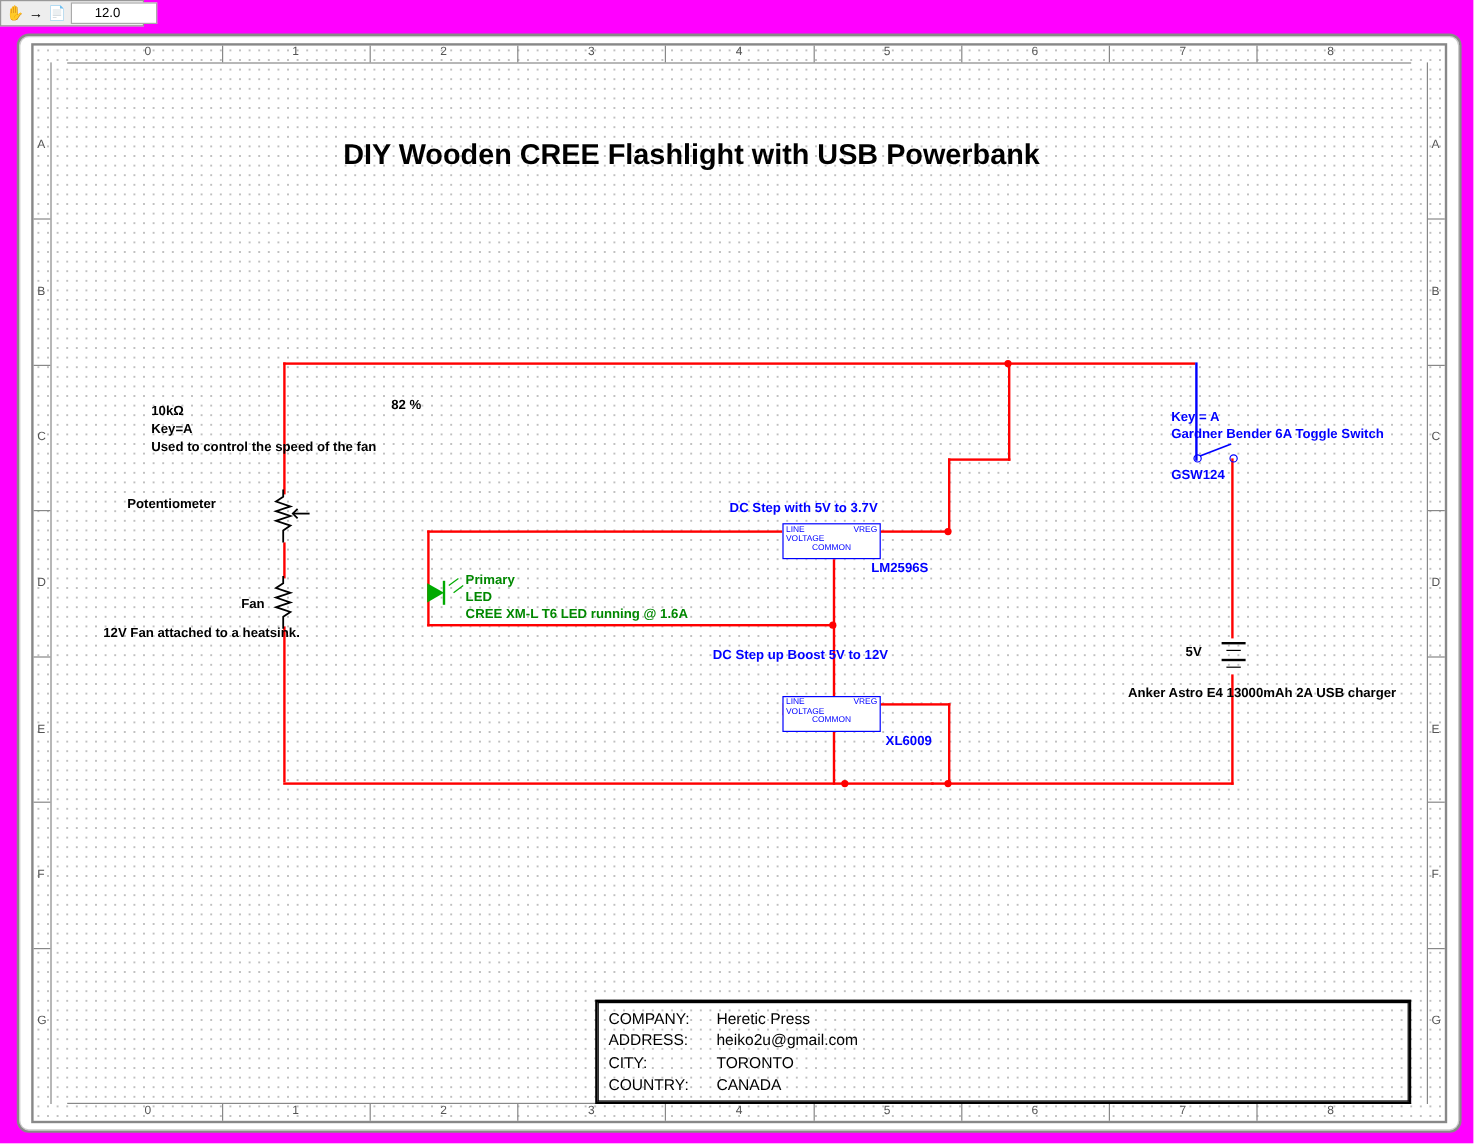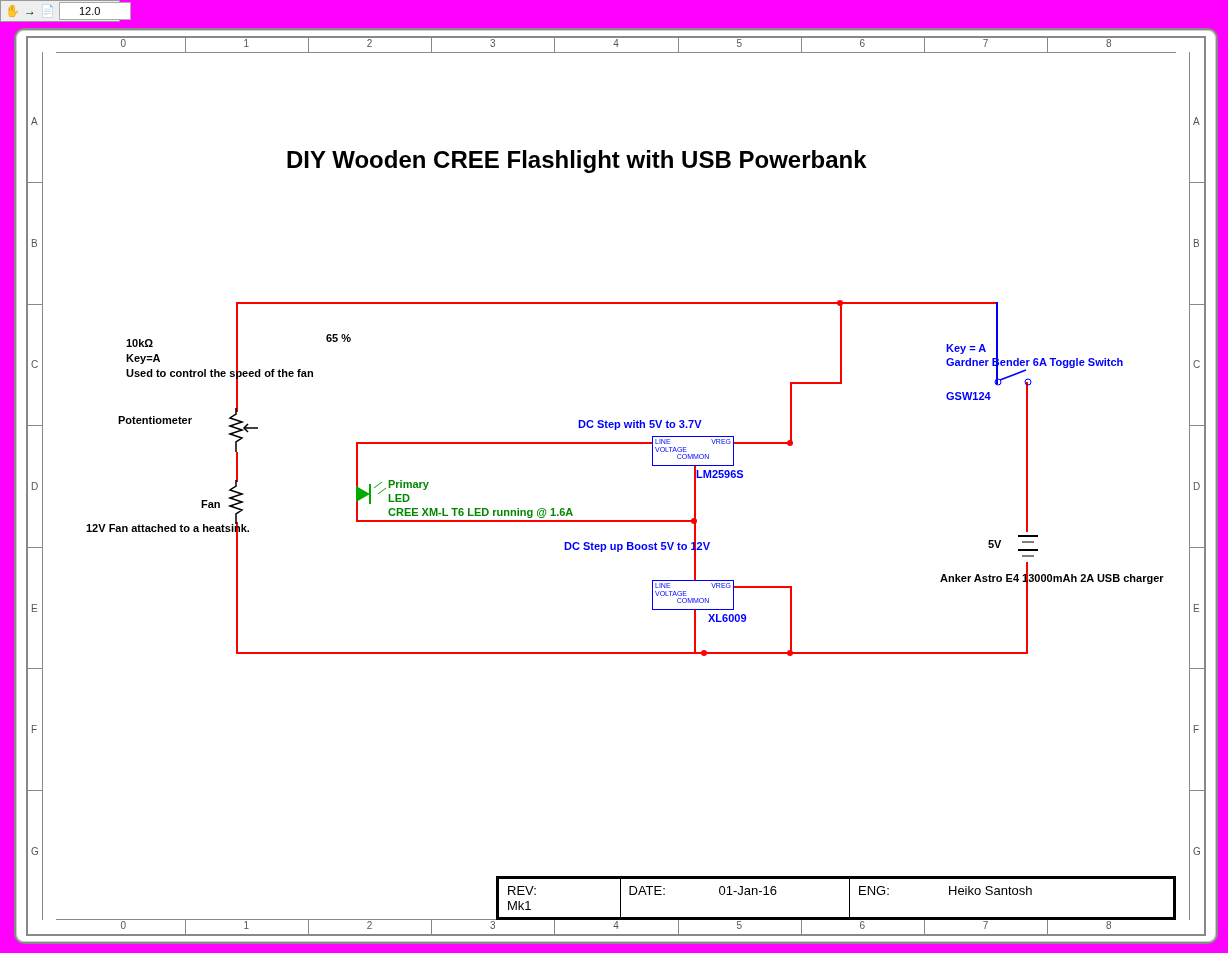--- a/index.html
+++ b/index.html
@@ -23,21 +23,21 @@
   .ruler-v.left{left:0;border-right:1px solid #888;}
   .ruler-v.right{right:0;border-left:1px solid #888;}
   .ruler-v span{position:absolute;left:3px;transform:translateY(-50%);}
   .rh-tick{position:absolute;top:0;bottom:0;width:0;border-left:1px solid #888;}
   .rv-tick{position:absolute;left:0;right:0;height:0;border-top:1px solid #888;}
   
   .draw{position:absolute;left:28px;right:28px;top:14px;bottom:14px;}
   .title{position:absolute;font-size:24px;font-weight:bold;color:#000;}
   .lbl{position:absolute;font-size:12px;color:#000;font-weight:bold;white-space:nowrap;}
   .lbl.sm{font-size:11px;font-weight:bold;}
-  .blue{color:#0000ff;}
+  .blue{color:#0000ff;margin-left:30px;}
   .green{color:#008800;}
   .wire{position:absolute;background:#ff0000;}
   .wireb{position:absolute;background:#0000ff;}
   .node{position:absolute;width:6px;height:6px;border-radius:50%;background:#ff0000;transform:translate(-50%,-50%);}
   
   .reg{position:absolute;width:80px;height:28px;border:1px solid #0000ff;background:#ffffff;}
   .reg .r1{font-size:7px;color:#0000ff;padding:1px 2px 0 2px;display:flex;justify-content:space-between;}
   .reg .r2{font-size:7px;color:#0000ff;text-align:center;}
   
   .tblock{position:absolute;left:440px;right:0;bottom:0;border:2px solid #000;background:transparent;}
@@ -128,21 +128,21 @@
         <div class="rv-tick" style="top:15%"></div>
           <div class="rv-tick" style="top:29%"></div>
         <div class="rv-tick" style="top:43%"></div>
           <div class="rv-tick" style="top:57%"></div>
         <div class="rv-tick" style="top:71%"></div>
           <div class="rv-tick" style="top:85%"></div>
       </div>
 
       <div class="draw">
 
-        <div class="title" style="left:230px;top:94px;">DIY Wooden CREE  Flashlight with USB Powerbank</div>
+        <div class="title" style="left:230px;top:64px;">DIY Wooden CREE  Flashlight with USB Powerbank</div>
 
         <div class="wire" style="left:180px;top:250px;width:760px;height:2px"></div>
 
         <div class="wire" style="left:970px;top:330px;width:2px;height:150px"></div>
 
         <div class="wire" style="left:180px;top:250px;width:2px;height:110px"></div>
         <div class="wire" style="left:180px;top:400px;width:2px;height:30px"></div>
         <div class="wire" style="left:180px;top:470px;width:2px;height:130px"></div>
 
         <div class="wire" style="left:180px;top:600px;width:470px;height:2px"></div>
@@ -223,22 +223,22 @@
 
         <div class="node" style="left:734px;top:391px"></div>
         <div class="node" style="left:734px;top:601px"></div>
         <div class="node" style="left:638px;top:469px"></div>
         <div class="node" style="left:784px;top:251px"></div>
         <div class="node" style="left:648px;top:601px"></div>
 
         <div class="lbl sm" style="left:70px;top:285px">10kΩ</div>
         <div class="lbl sm" style="left:70px;top:300px">Key=A</div>
         <div class="lbl sm" style="left:70px;top:315px">Used to control the speed of the fan</div>
-        <div class="lbl sm" style="left:62px;top:362px">Potentiometer</div>
-        <div class="lbl sm" style="left:270px;top:280px">65 %</div>
+        <div class="lbl sm" style="left:50px;top:362px">Potentiometer</div>
+        <div class="lbl sm" style="left:270px;top:280px">82 %</div>
 
         <div class="lbl sm" style="left:145px;top:446px">Fan</div>
         <div class="lbl sm" style="left:30px;top:470px">12V Fan attached to a heatsink.</div>
 
         <div class="lbl sm green" style="left:332px;top:426px">Primary</div>
         <div class="lbl sm green" style="left:332px;top:440px">LED</div>
         <div class="lbl sm green" style="left:332px;top:454px">CREE XM-L T6 LED running @ 1.6A</div>
 
         <div class="lbl sm blue" style="left:522px;top:366px">DC Step with 5V to 3.7V</div>
         <div class="lbl sm blue" style="left:640px;top:416px">LM2596S</div>
@@ -248,24 +248,27 @@
         <div class="lbl sm blue" style="left:890px;top:290px">Key = A</div>
         <div class="lbl sm blue" style="left:890px;top:304px">Gardner Bender 6A Toggle Switch</div>
         <div class="lbl sm blue" style="left:890px;top:338px">GSW124</div>
 
         <div class="lbl sm" style="left:932px;top:486px">5V</div>
         <div class="lbl sm" style="left:884px;top:520px">Anker Astro E4 13000mAh 2A USB charger</div>
 
         <div class="tblock">
           <table>
             <tbody>
-                <tr>
-              <td style="width:18%"><span class="k">REV:</span><span>Mk1</span></td>
-              <td style="width:34%"><span class="k">DATE:</span><span>01-Jan-16</span></td>
-              <td><span class="k">ENG:</span><span>Heiko Santosh</span></td>
+            <tr>
+              <td colspan="3" style="line-height:1.4">
+                <span class="k">COMPANY:</span><span>Heretic Press</span><br>
+                <span class="k">ADDRESS:</span><span>heiko2u@gmail.com</span><br>
+                <span class="k">CITY:</span><span>TORONTO</span><br>
+                <span class="k">COUNTRY:</span><span>CANADA</span>
+              </td>
             </tr>
           </tbody>
             </table>
         </div>
 
       </div>
     </div>
   </div>
 </div>
 

